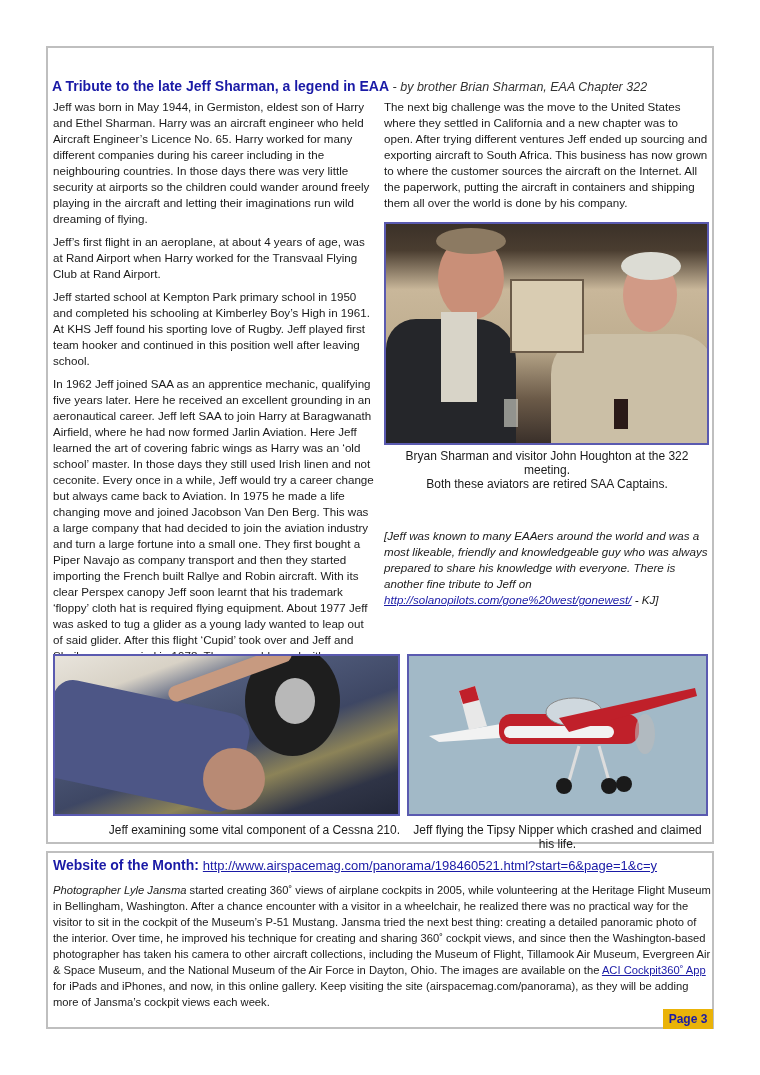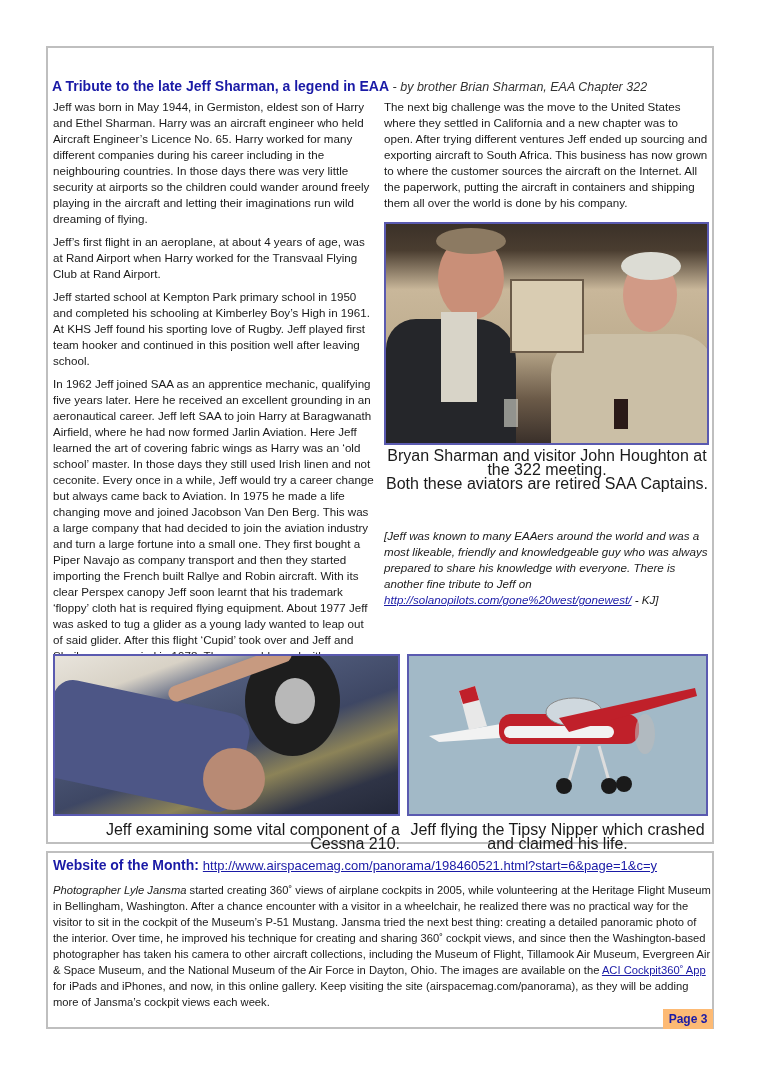--- a/index.html
+++ b/index.html
@@ -33,37 +33,37 @@
   .photo {
     position: absolute; box-sizing: border-box; border: 2px solid #5a5ab0; overflow: hidden;
   }
   #photo-men { left: 384px; top: 222px; width: 325px; height: 223px;
     background: linear-gradient(180deg, #3b3128 0%, #4a3d30 12%, #c9b79a 30%, #bfae90 55%, #6b5a48 80%, #3a302a 100%); }
   #photo-cessna { left: 53px; top: 654px; width: 347px; height: 162px;
     background: linear-gradient(160deg, #e8e4dc 0%, #d8d2c6 18%, #4f5a7a 32%, #3e4764 55%, #8c8358 70%, #2f3446 85%, #232838 100%); }
   #photo-nipper { left: 407px; top: 654px; width: 301px; height: 162px; background: #a2b9c7; }
 
   .caption {
-    position: absolute; font-size: 16px; text-align: center; color: #1a1a1a; line-height: 14px;
+    position: absolute; font-size: 12px; text-align: center; color: #1a1a1a; line-height: 14px;
   }
   #caption-men { left: 384px; top: 449px; width: 326px; }
   #caption-cessna { left: 53px; top: 823px; width: 347px; text-align: right; }
   #caption-nipper { left: 407px; top: 823px; width: 301px; }
 
   .web-title {
     position: absolute; left: 53px; top: 857px; width: 660px; font-size: 14px; white-space: nowrap;
   }
   .web-title .label { color: #1a1aa6; font-weight: bold; }
   .web-title a { font-size: 13px; }
   .web-body {
     position: absolute; left: 53px; top: 882px; width: 660px; font-size: 11.2px; line-height: 16px;
   }
   .web-body .bi { font-weight: normal; font-style: italic; }
   .page-badge {
-    position: absolute; left: 663px; top: 1009px; width: 50px; height: 20px; background: #fdba74;
+    position: absolute; left: 663px; top: 1009px; width: 50px; height: 20px; background: #eab308;
     color: #1a1aa6; font-weight: bold; font-size: 12px; line-height: 20px; text-align: center;
   }
 
   
   .blob { position: absolute; border-radius: 50%; }
 </style>
 </head>
 <body>
 
 <div class="frame" id="tribute-frame"></div>

